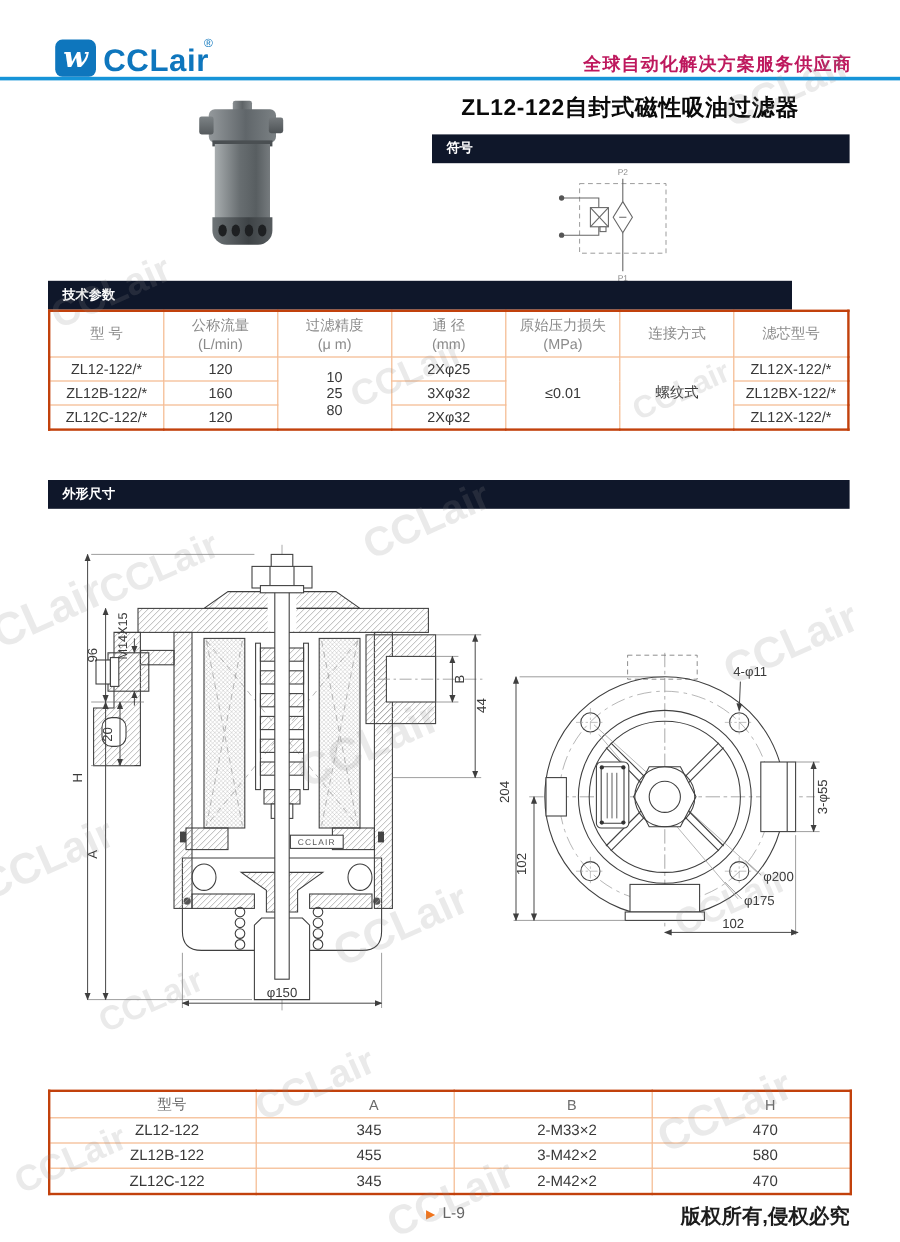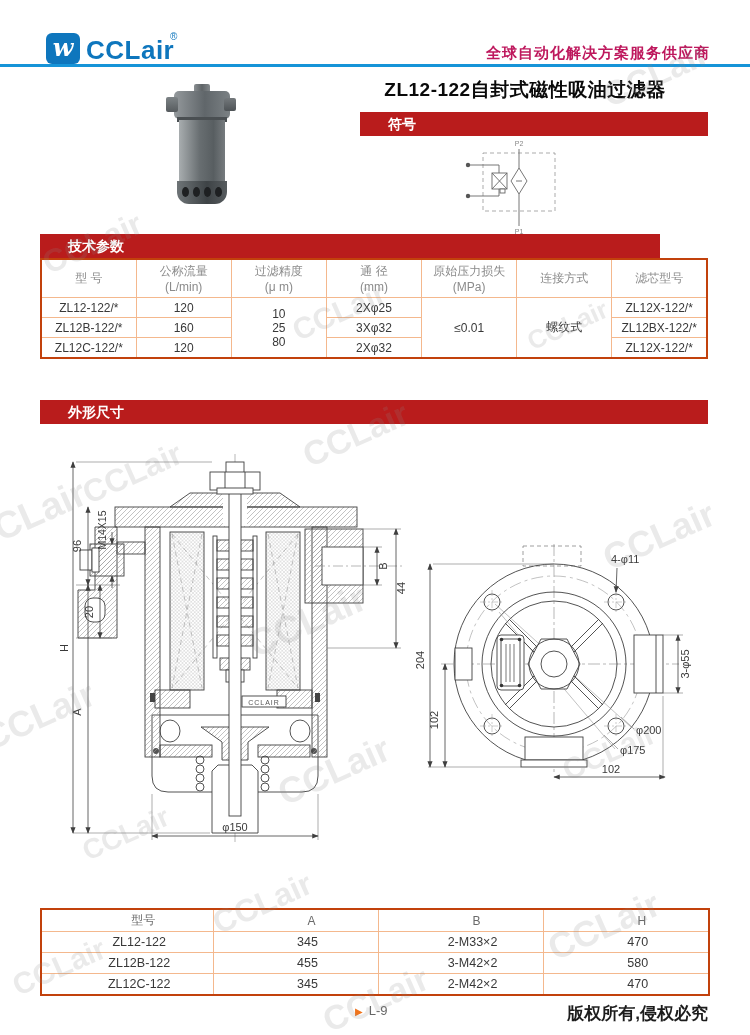--- a/index.html
+++ b/index.html
@@ -16,22 +16,22 @@
           line-height:30px;display:block;}
   .logo-text{position:absolute;left:86px;top:35px;font-size:26px;font-weight:bold;color:#0e76bd;
              letter-spacing:0.5px;z-index:2;}
   .logo-reg{position:absolute;left:170px;top:31px;font-size:10px;color:#0e76bd;z-index:2;}
   .slogan{position:absolute;right:40px;top:44px;font-size:15px;font-weight:bold;color:#be185d;
           letter-spacing:1px;z-index:2;}
   .blue-line{position:absolute;left:0;top:64px;width:750px;height:3px;background:#1694d8;z-index:2;}
   
   .page-title{position:absolute;left:340px;top:77px;width:370px;text-align:center;font-size:19px;
               font-weight:bold;color:#0a0a0a;letter-spacing:0.5px;z-index:2;}
-  .bar{position:absolute;background:#b91c1c;color:#fff;font-weight:bold;font-size:14px;
-       line-height:24px;height:24px;padding-left:28px;box-sizing:border-box;z-index:2;}
+  .bar{position:absolute;background:#0f172a;color:#fff;font-weight:bold;font-size:11px;
+       line-height:24px;height:24px;padding-left:12px;box-sizing:border-box;z-index:2;}
   
   .photo{position:absolute;left:170px;top:84px;width:64px;height:124px;z-index:2;}
   .photo div{position:absolute;}
   .ph-nut{left:24px;top:0;width:16px;height:9px;background:linear-gradient(90deg,#8a8f92,#5f6467,#83888b);border-radius:2px;}
   .ph-cap{left:4px;top:7px;width:56px;height:28px;background:linear-gradient(90deg,#94999c,#60666a 55%,#7b8184);border-radius:5px;}
   .ph-bossL{left:-4px;top:13px;width:12px;height:15px;background:linear-gradient(#7d8386,#565b5e);border-radius:2px;}
   .ph-bossR{left:54px;top:14px;width:12px;height:13px;background:linear-gradient(#74797c,#4e5356);border-radius:2px;}
   .ph-collar{left:7px;top:33px;width:50px;height:5px;background:#4a4f52;}
   .ph-body{left:9px;top:36px;width:46px;height:63px;background:linear-gradient(90deg,#a8adaf,#686e71 45%,#585e61 75%,#767b7e);}
   .ph-bottom{left:7px;top:97px;width:50px;height:23px;background:linear-gradient(90deg,#6e7477,#3e4346 60%,#565b5e);border-radius:0 0 12px 12px;}

